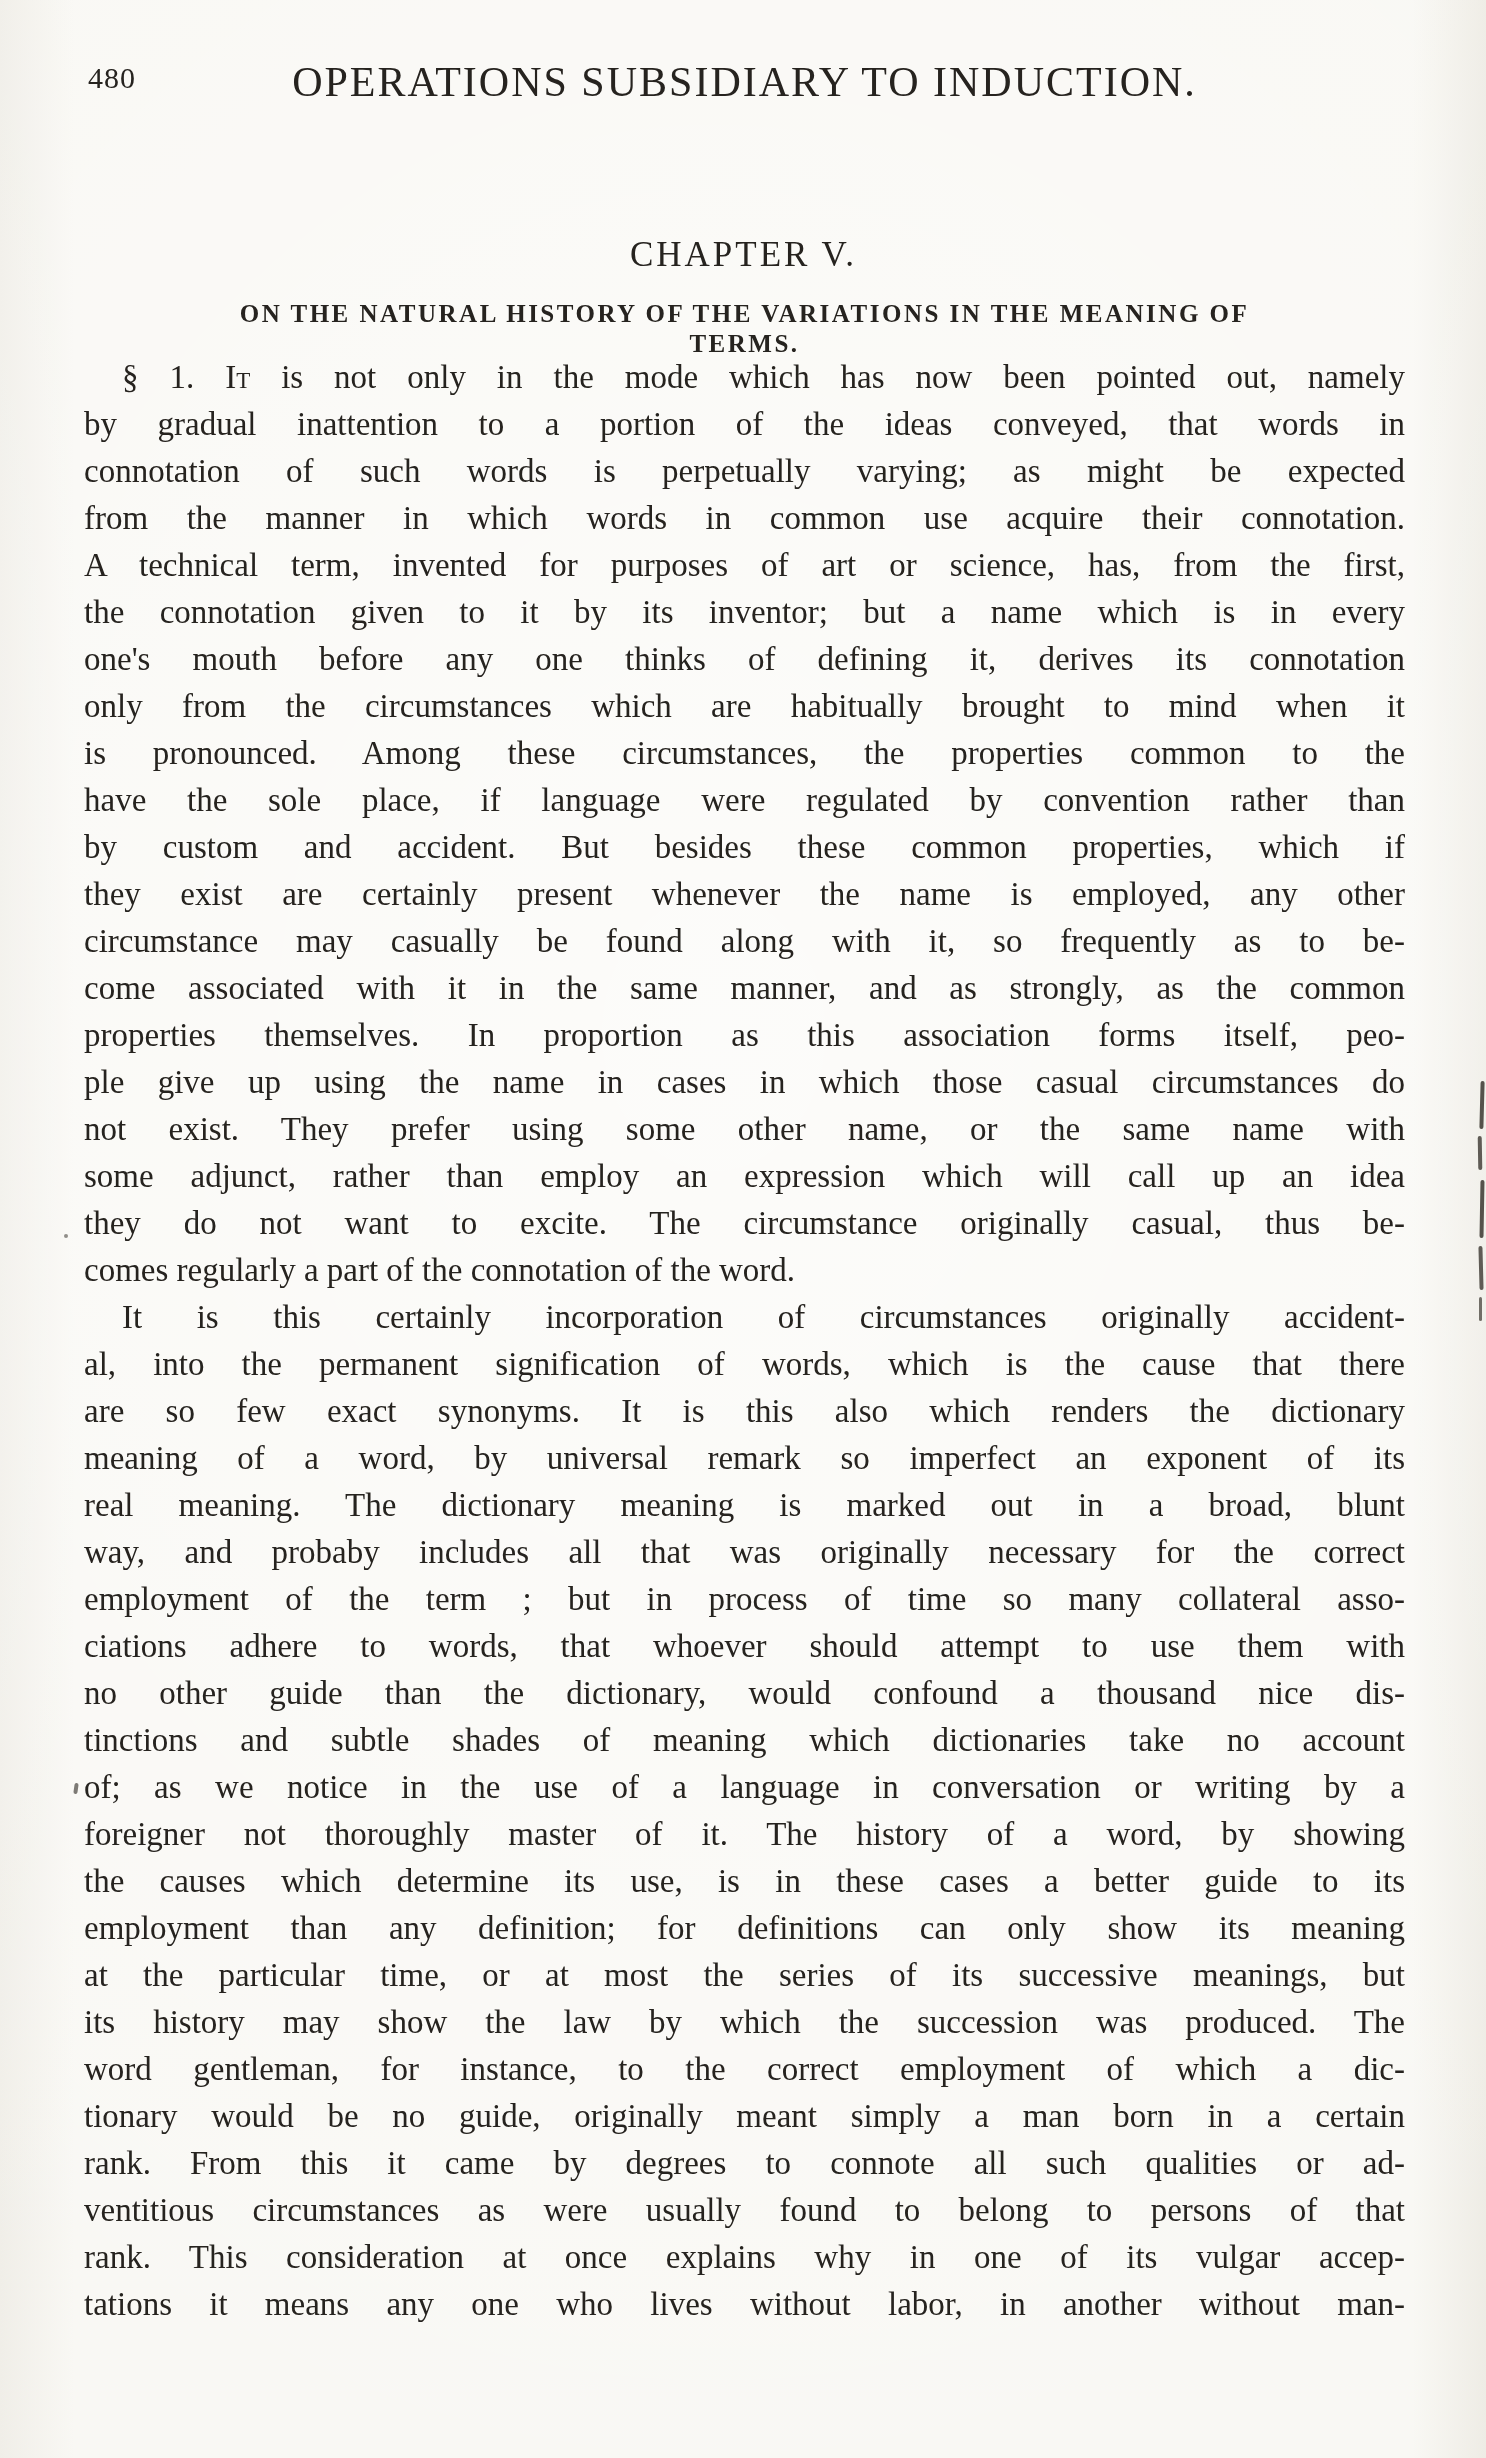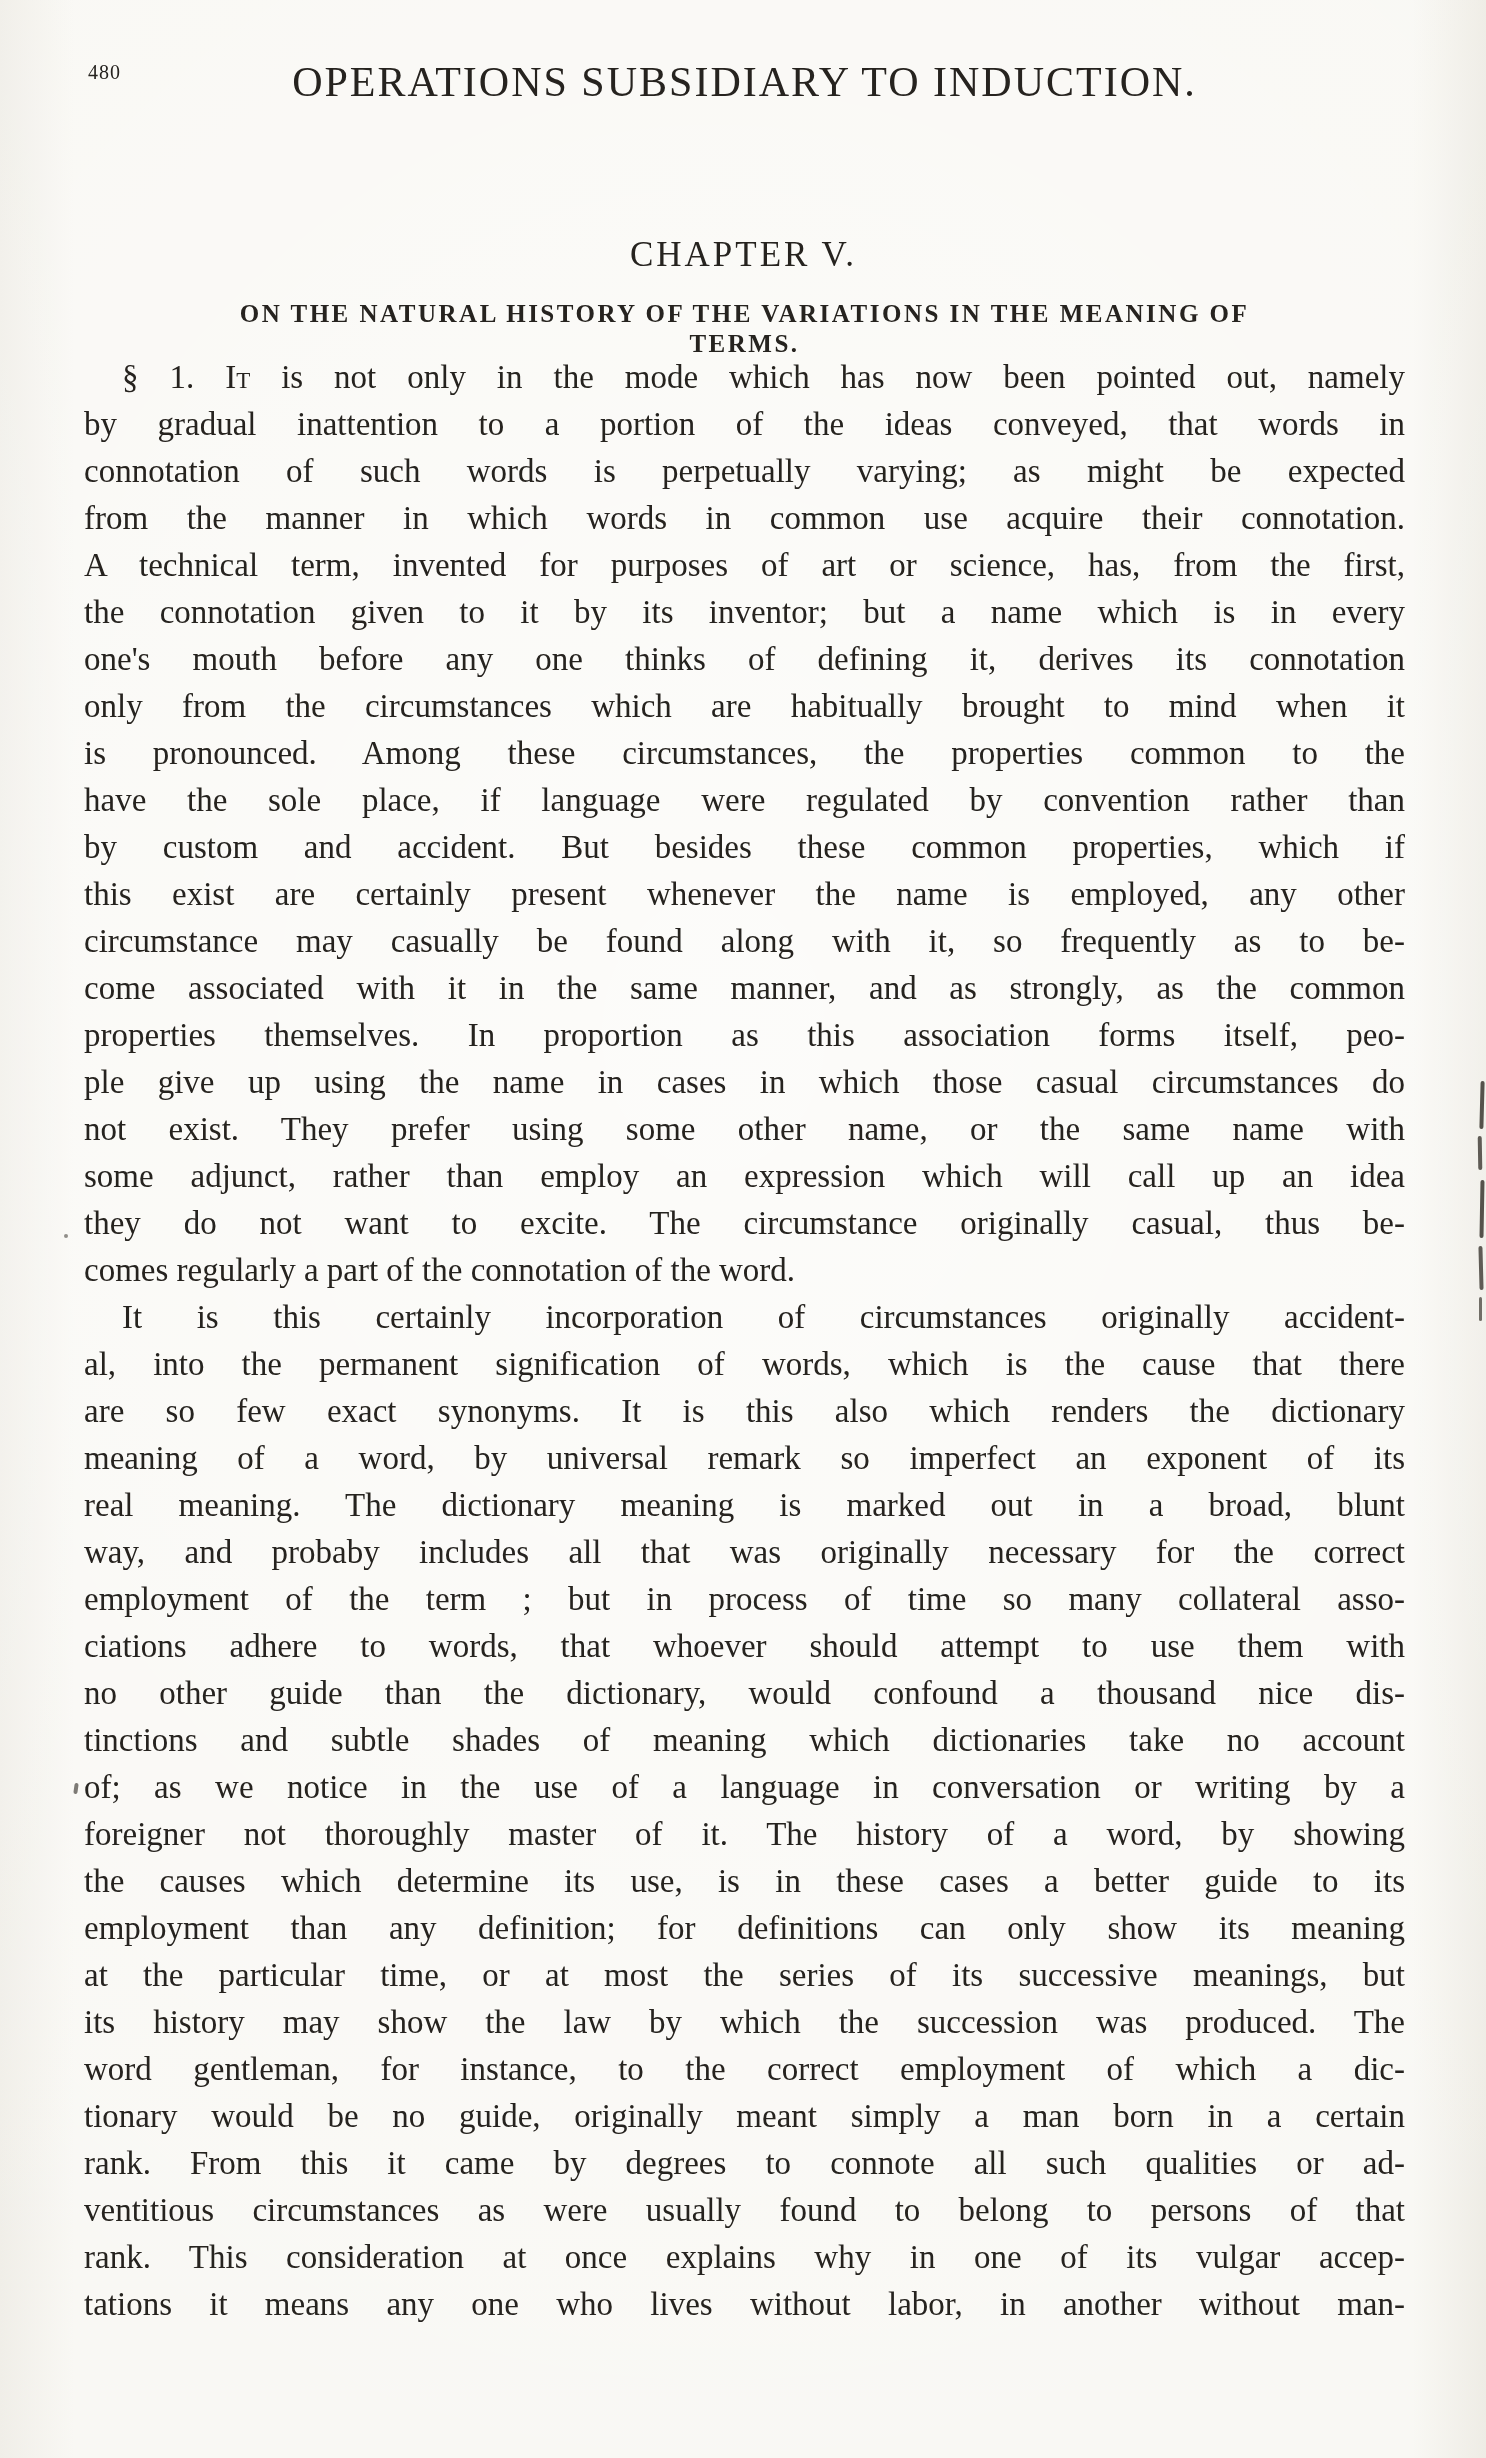--- a/index.html
+++ b/index.html
@@ -11,21 +11,21 @@
     background:
       radial-gradient(ellipse 120% 90% at 48% 42%, rgba(255,255,255,0.55) 0%, rgba(255,255,255,0) 70%),
       linear-gradient(90deg, #f0eee8 0%, #f9f8f4 5%, #f9f8f4 95%, #eeece5 100%),
       #f9f8f4;
     font-family: "Liberation Serif", "DejaVu Serif", serif;
     color: #26231f;
     overflow: hidden;
   }
 
   .running-head { position: absolute; top: 58px; left: 84px; right: 82px; height: 42px; }
-  .page-number { position: absolute; left: 4px; top: 3px; font-size: 20px; letter-spacing: 1px; }
+  .page-number { position: absolute; left: 4px; top: 3px; font-size: 30px; letter-spacing: 1px; }
   .head-title { display: block; text-align: center; font-size: 42px; letter-spacing: 2px; }
 
   .chapter {
     position: absolute; top: 235px; left: 0; right: 0;
     text-align: center; font-size: 35px; font-weight: 400; letter-spacing: 3px; margin: 0;
   }
   .subtitle {
     position: absolute; top: 291px; left: 84px; right: 82px;
     text-align: center; font-size: 25px; font-weight: 700; letter-spacing: 2.5px; line-height: 30px;
     margin: 8px;
@@ -81,21 +81,21 @@
         <div class="line"><span>by gradual inattention to a portion of the ideas conveyed, that words in</span></div>
         <div class="line"><span>connotation of such words is perpetually varying; as might be expected</span></div>
         <div class="line"><span>from the manner in which words in common use acquire their connotation.</span></div>
         <div class="line"><span>A technical term, invented for purposes of art or science, has, from the first,</span></div>
         <div class="line"><span>the connotation given to it by its inventor; but a name which is in every</span></div>
         <div class="line"><span>one's mouth before any one thinks of defining it, derives its connotation</span></div>
         <div class="line"><span>only from the circumstances which are habitually brought to mind when it</span></div>
         <div class="line"><span>is pronounced. Among these circumstances, the properties common to the</span></div>
         <div class="line"><span>have the sole place, if language were regulated by convention rather than</span></div>
         <div class="line"><span>by custom and accident. But besides these common properties, which if</span></div>
-        <div class="line"><span>this exist are </span><span class="it">certainly</span><span> present whenever the name is employed, any other</span></div>
+        <div class="line"><span>they exist are </span><span class="it">certainly</span><span> present whenever the name is employed, any other</span></div>
         <div class="line"><span>circumstance may </span><span class="it">casually</span><span> be found along with it, so frequently as to be-</span></div>
         <div class="line"><span>come associated with it in the same manner, and as strongly, as the common</span></div>
         <div class="line"><span>properties themselves. In proportion as this association forms itself, peo-</span></div>
         <div class="line"><span>ple give up using the name in cases in which those casual circumstances do</span></div>
         <div class="line"><span>not exist. They prefer using some other name, or the same name with</span></div>
         <div class="line"><span>some adjunct, rather than employ an expression which will call up an idea</span></div>
         <div class="line"><span>they do not want to excite. The circumstance originally casual, thus be-</span></div>
         <div class="line last"><span>comes regularly a part of the connotation of the word.</span></div>
       </div>
       <div class="paragraph">

